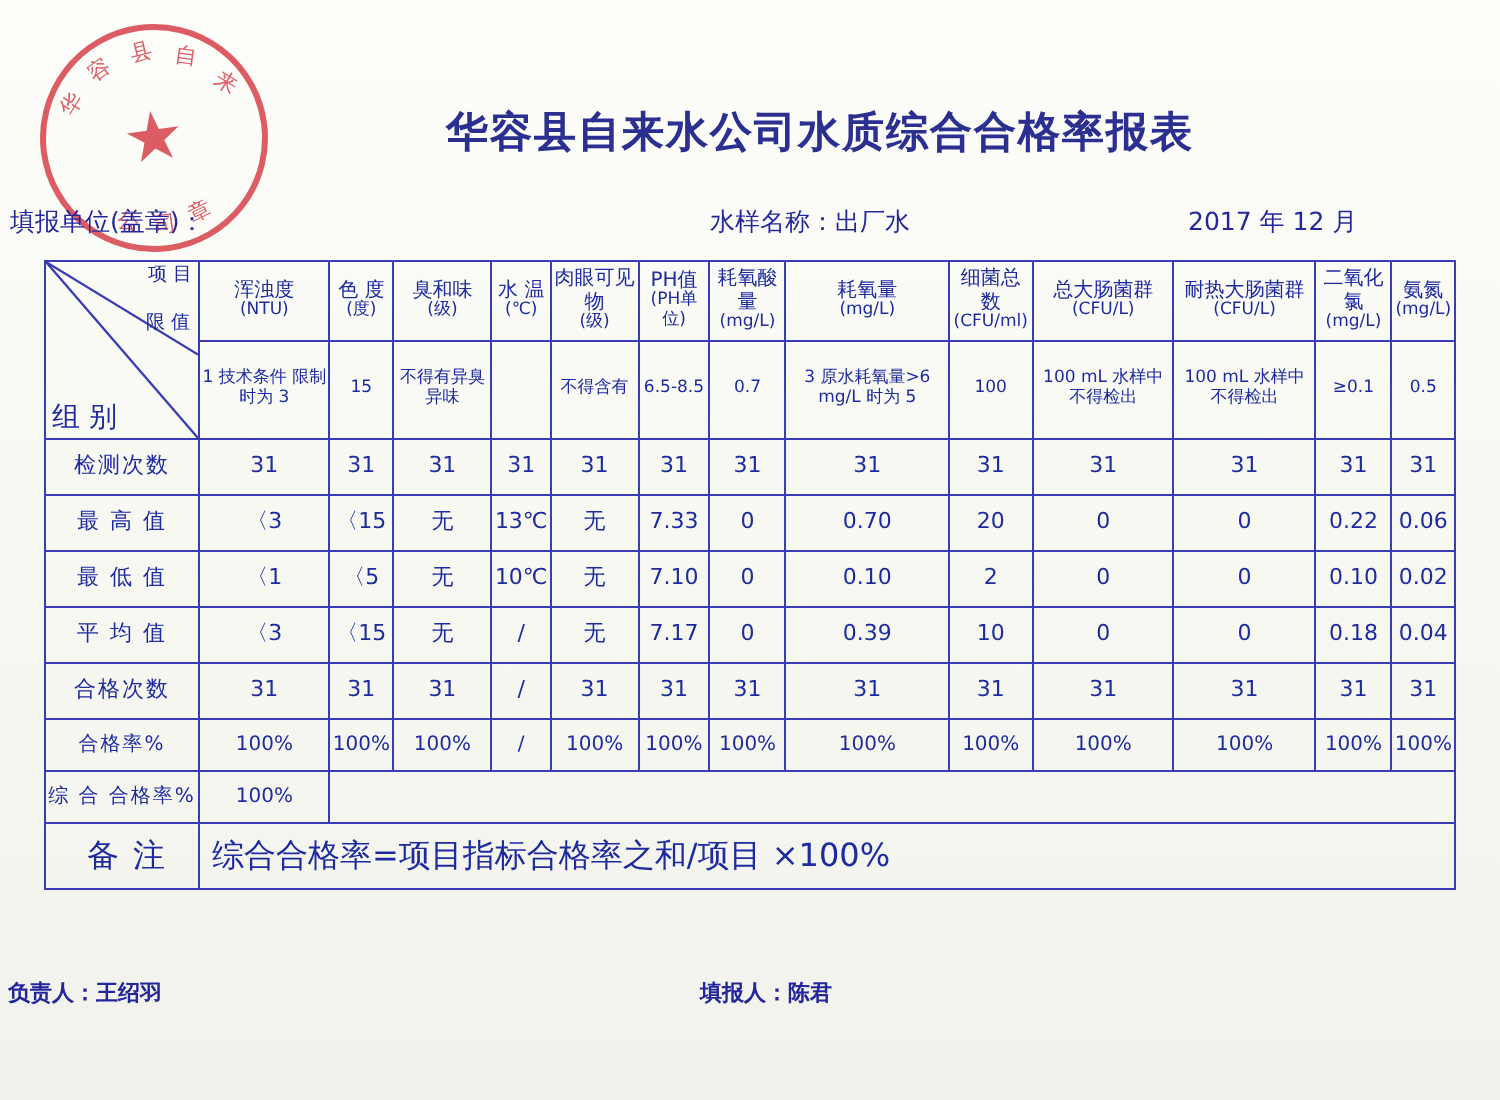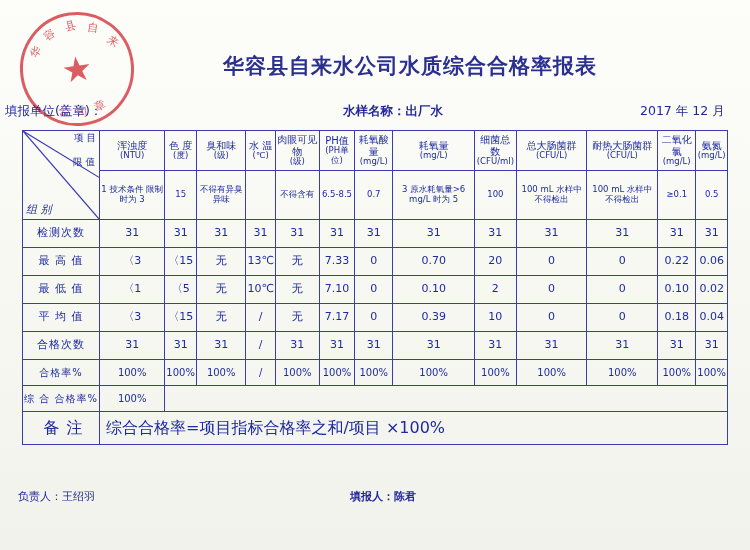--- a/index.html
+++ b/index.html
@@ -66,22 +66,22 @@
     font-family: "DejaVu Sans", sans-serif;
     margin-left: 35px;
   }
   .hdrline {
     position: absolute;
     top: 103px;
     font-size: 12.5px;
     color: #23279b;
   }
   .hdr-unit { left: 5px; }
-  .hdr-water { left: 343px; font-weight: bold; }
-  .hdr-date { left: 640px; }
+  .hdr-water { left: 355px; }
+  .hdr-date { left: 594px; }
   .hdr-unit .val, .hdr-water .val, .hdr-date .val {
     color: #23279b;
   }
 
   table.main {
     position: absolute;
     left: 22px;
     top: 130px;
     border-collapse: collapse;
     width: 706px;
@@ -126,39 +126,38 @@
     font-size: 9.5px;
   }
   .corner .c-mid {
     position: absolute;
     right: 4px; top: 26px;
     font-size: 9.5px;
   }
   .corner .c-bot {
     position: absolute;
     left: 3px; bottom: 2px;
-    font-size: 11px;
-    font-style: italic;
+    font-size: 14px;
   }
   .stdrow td { height: 46px; font-size: 8.5px; }
   .datarow td { height: 25px; font-size: 11px; }
   .pct td { height: 23px; font-size: 10px; }
   .remark {
     text-align: left !important;
     padding-left: 6px !important;
     font-size: 16px;
     height: 30px;
   }
   .footer {
     position: absolute;
     top: 489px;
     font-size: 11px;
     color: #23279b;
   }
-  .f1 { left: 18px; }
+  .f1 { left: 4px; font-weight: bold; }
   .f2 { left: 350px; font-weight: bold; }
   .f3 { left: 560px; }
   .small { font-size: 8.5px; }
 </style>
 </head>
 <body>
 
 <div class="page">
 
   <div class="seal">

